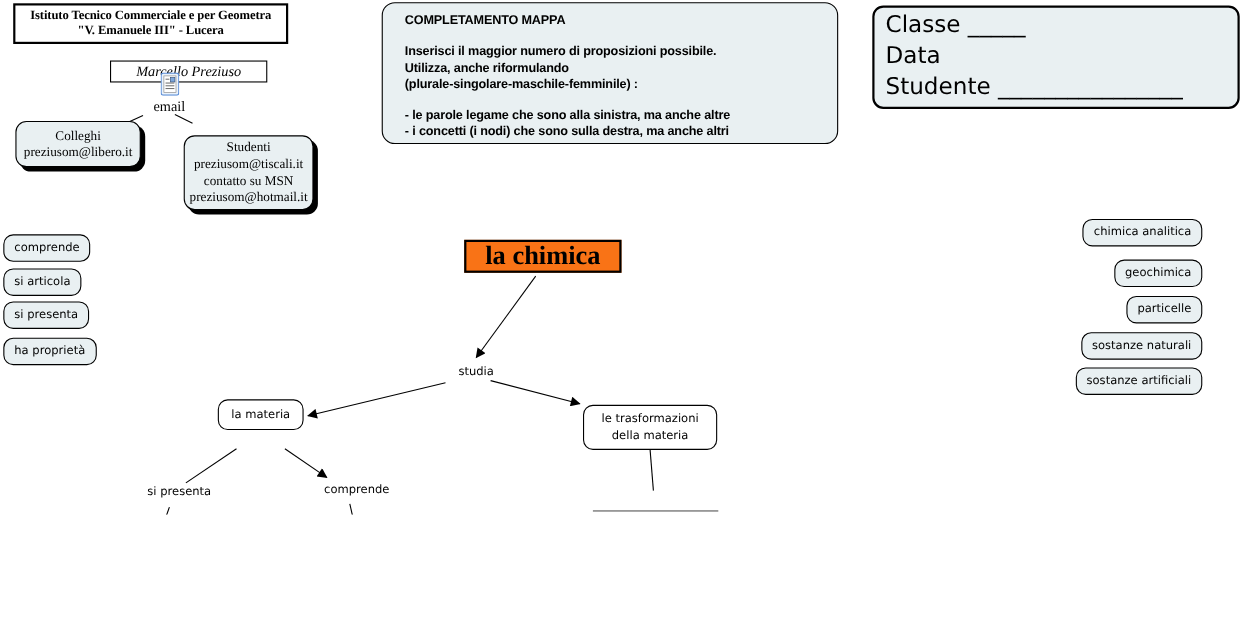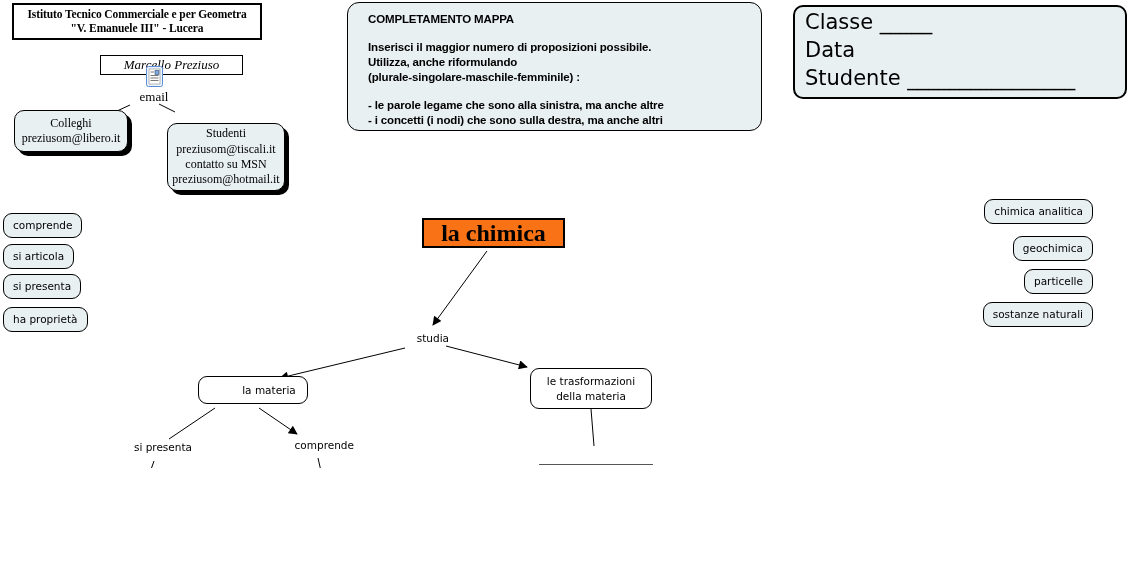--- a/index.html
+++ b/index.html
@@ -115,26 +115,27 @@
 
   <div class="chip" style="left:3px;top:213px;">comprende</div>
   <div class="chip" style="left:3px;top:244px;">si articola</div>
   <div class="chip" style="left:3px;top:274px;">si presenta</div>
   <div class="chip" style="left:3px;top:307px;">ha proprietà</div>
 
   <div class="chip" style="right:37px;top:199px;">chimica analitica</div>
   <div class="chip" style="right:37px;top:236px;">geochimica</div>
   <div class="chip" style="right:37px;top:269px;">particelle</div>
   <div class="chip" style="right:37px;top:302px;">sostanze naturali</div>
+  <div class="chip" style="right:37px;top:334px;">sostanze artificiali</div>
 
   <div class="abs root">la chimica</div>
 
   <div class="linkword" style="left:401px;top:332px;width:48px;">studia</div>
 
-  <div class="node" style="left:198px;top:376px;width:76px;height:26px;padding-left:32px;">la materia</div>
+  <div class="node" style="left:198px;top:363px;width:76px;height:26px;">la materia</div>
 
   <div class="node pre" style="left:530px;top:368px;width:120px;height:39px;">le trasformazioni
 della materia</div>
 
   <div class="linkword" style="left:120px;top:441px;width:72px;">si presenta</div>
 
   <div class="linkword" style="left:282px;top:439px;width:72px;">comprende</div>
 
   <div class="abs blankline"></div>
 

